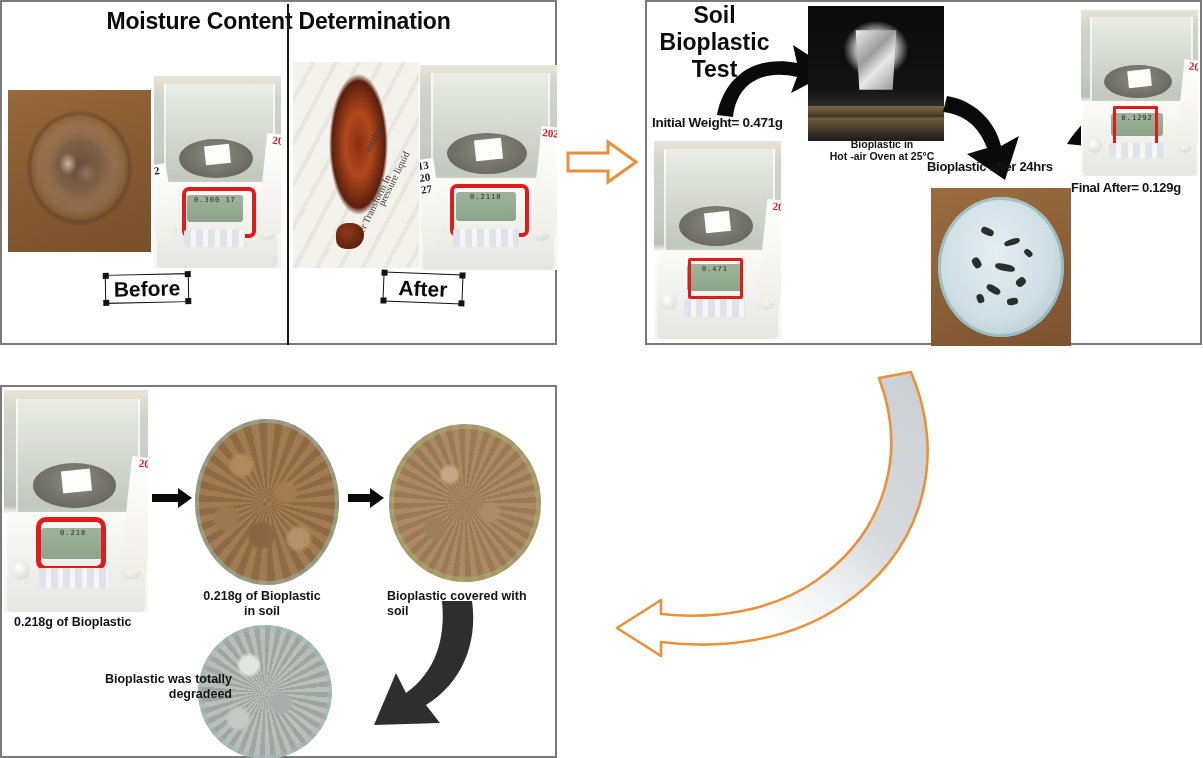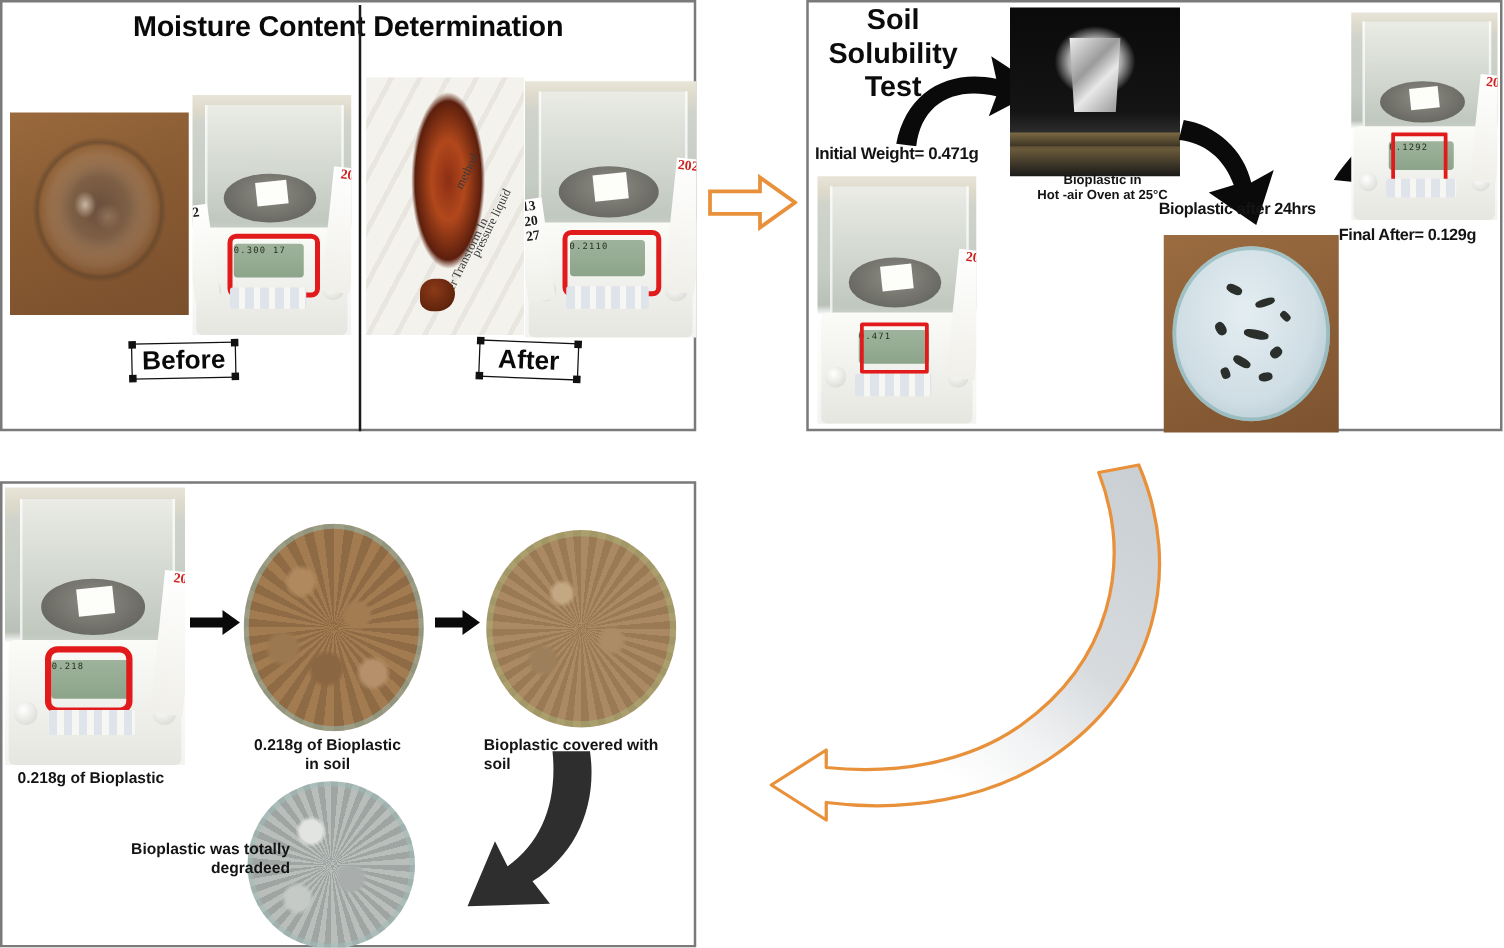--- a/index.html
+++ b/index.html
@@ -43,21 +43,21 @@
     background:linear-gradient(180deg,rgba(236,238,232,.9),rgba(190,198,188,.85));
     border-left:2px solid rgba(255,255,255,.7);border-right:2px solid rgba(255,255,255,.7);}
   .ph-scale .pan{position:absolute;left:20%;top:33%;width:58%;height:20%;border-radius:50%;
     background:radial-gradient(ellipse at 50% 40%,#8d8d85,#5c5c56);}
   .ph-scale .sample{position:absolute;left:40%;top:36%;width:20%;height:10%;background:#fdfdfa;transform:rotate(-6deg);}
   .ph-scale .body{position:absolute;left:2%;top:55%;width:96%;height:45%;
     background:linear-gradient(180deg,#fbfbf8,#e6e6e1);border-radius:5px;}
   .ph-scale .lcd{position:absolute;left:26%;top:62%;width:44%;height:14%;border-radius:3px;
     background:linear-gradient(180deg,#9fb39c,#8ca489);}
   .ph-scale .lcd span{display:block;font-family:"DejaVu Sans Mono",monospace;font-size:7px;color:#24301f;
-    text-align:left;line-height:1.5;letter-spacing:1px;}
+    text-align:center;line-height:1.5;letter-spacing:1px;}
   .ph-scale .redmark{position:absolute;left:22%;top:58%;width:52%;height:22%;
     border:4px solid #e11b1b;border-radius:7px;}
   .ph-scale .knobL,.ph-scale .knobR{position:absolute;top:77%;width:13%;height:0;padding-bottom:13%;
     border-radius:50%;background:radial-gradient(circle at 40% 35%,#fff,#d2d2cc);}
   .ph-scale .knobL{left:5%;}.ph-scale .knobR{right:5%;}
   .ph-scale .keys{position:absolute;left:24%;top:80%;width:48%;height:9%;
     background:repeating-linear-gradient(90deg,#dfe3ea 0 7px,#f6f6f3 7px 12px);border-radius:2px;}
   .ph-scale .paperL{position:absolute;left:-2%;top:46%;width:16%;height:40%;
     background:linear-gradient(180deg,#fff,#efefe9);transform:rotate(-8deg);
     font-family:"Liberation Serif",serif;font-weight:700;font-size:11px;color:#1a1a1a;text-align:center;}
@@ -300,21 +300,21 @@
     <div class="knobL"></div>
     <div class="knobR"></div>
     <div class="keys"></div>
     <div class="paperR">20</div>
   </div>
 
   <div class="lab" id="w-final">Final After= 0.129g</div>
 
   <div id="w-title">
     <span>Soil</span><br>
-    <span>Solubility</span><br>
+    <span>Bioplastic</span><br>
     <span>Test</span>
   </div>
 </div>
 
 <div class="panel" id="panel-soil">
 
 
   <div class="photo ph-scale" style="left:2px;top:3px;width:144px;height:222px;">
     <div class="chamber"></div>
     <div class="pan"></div>

